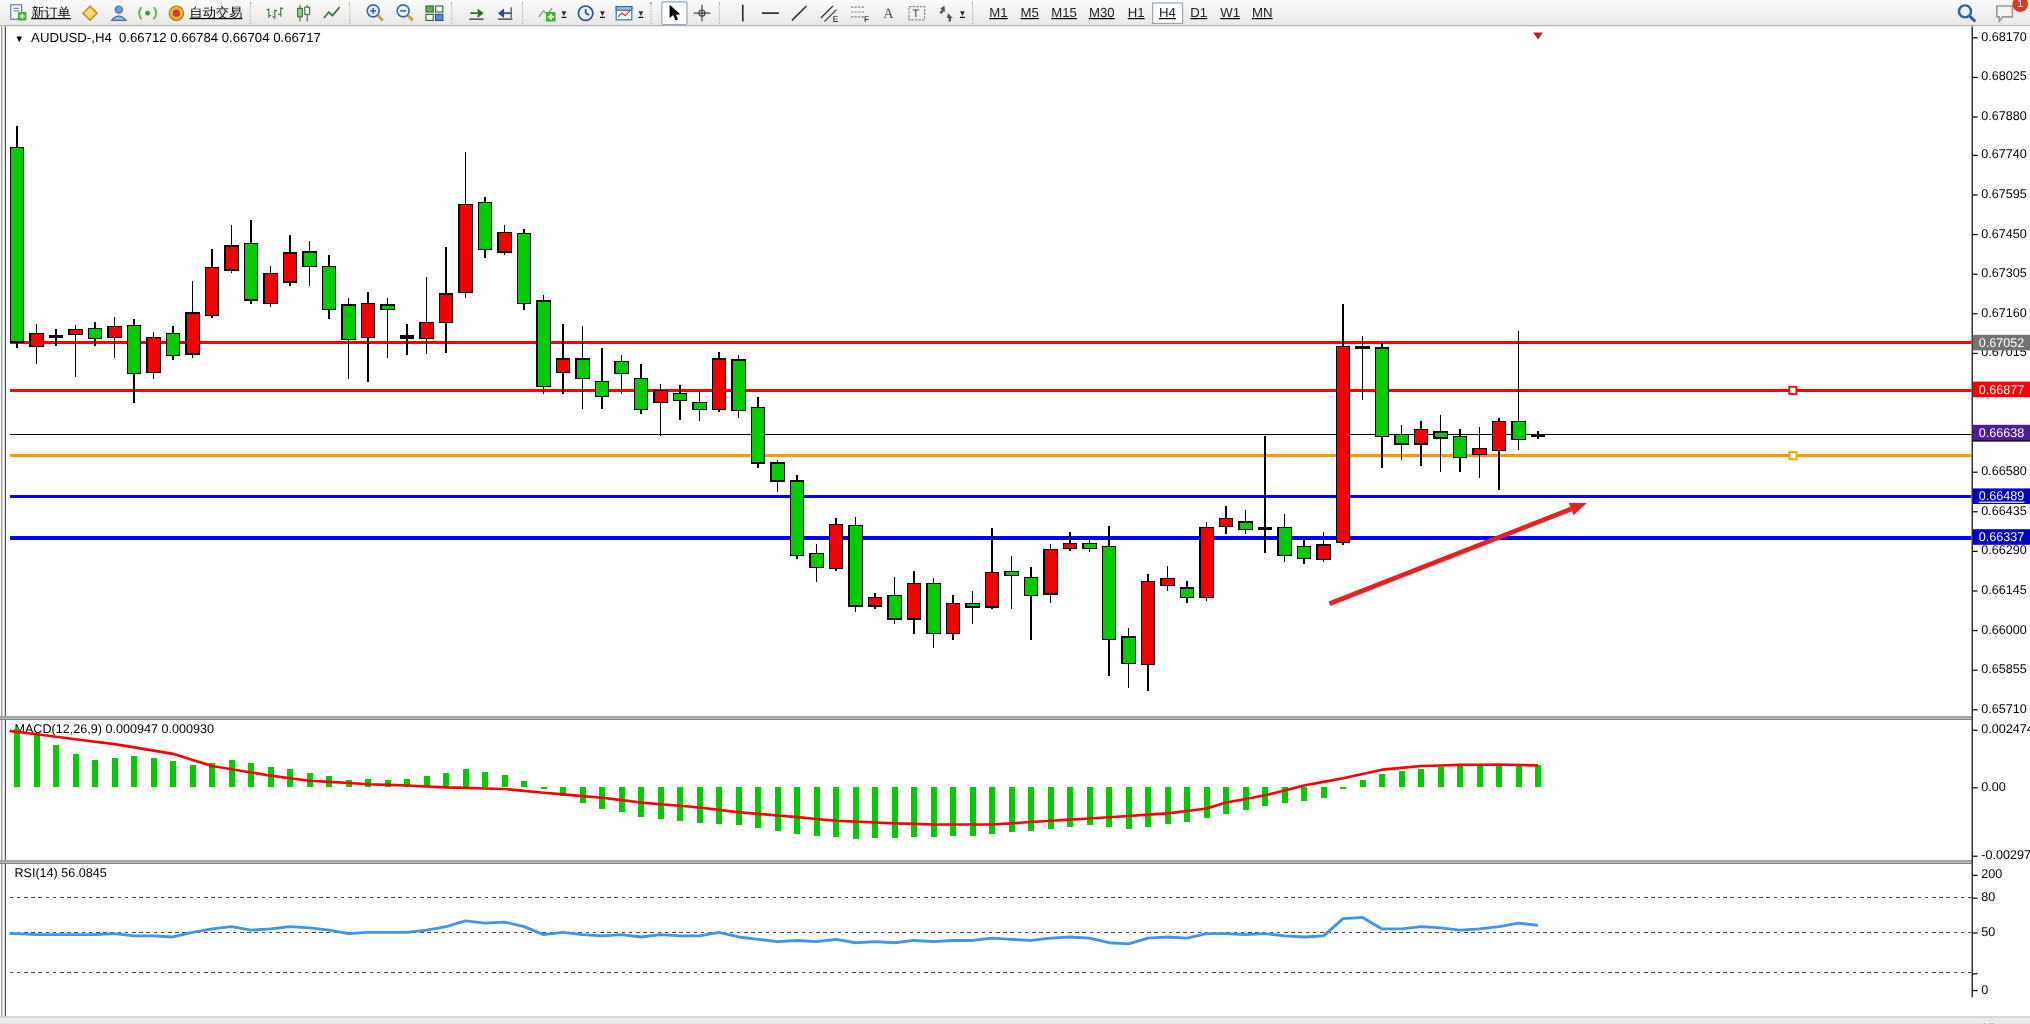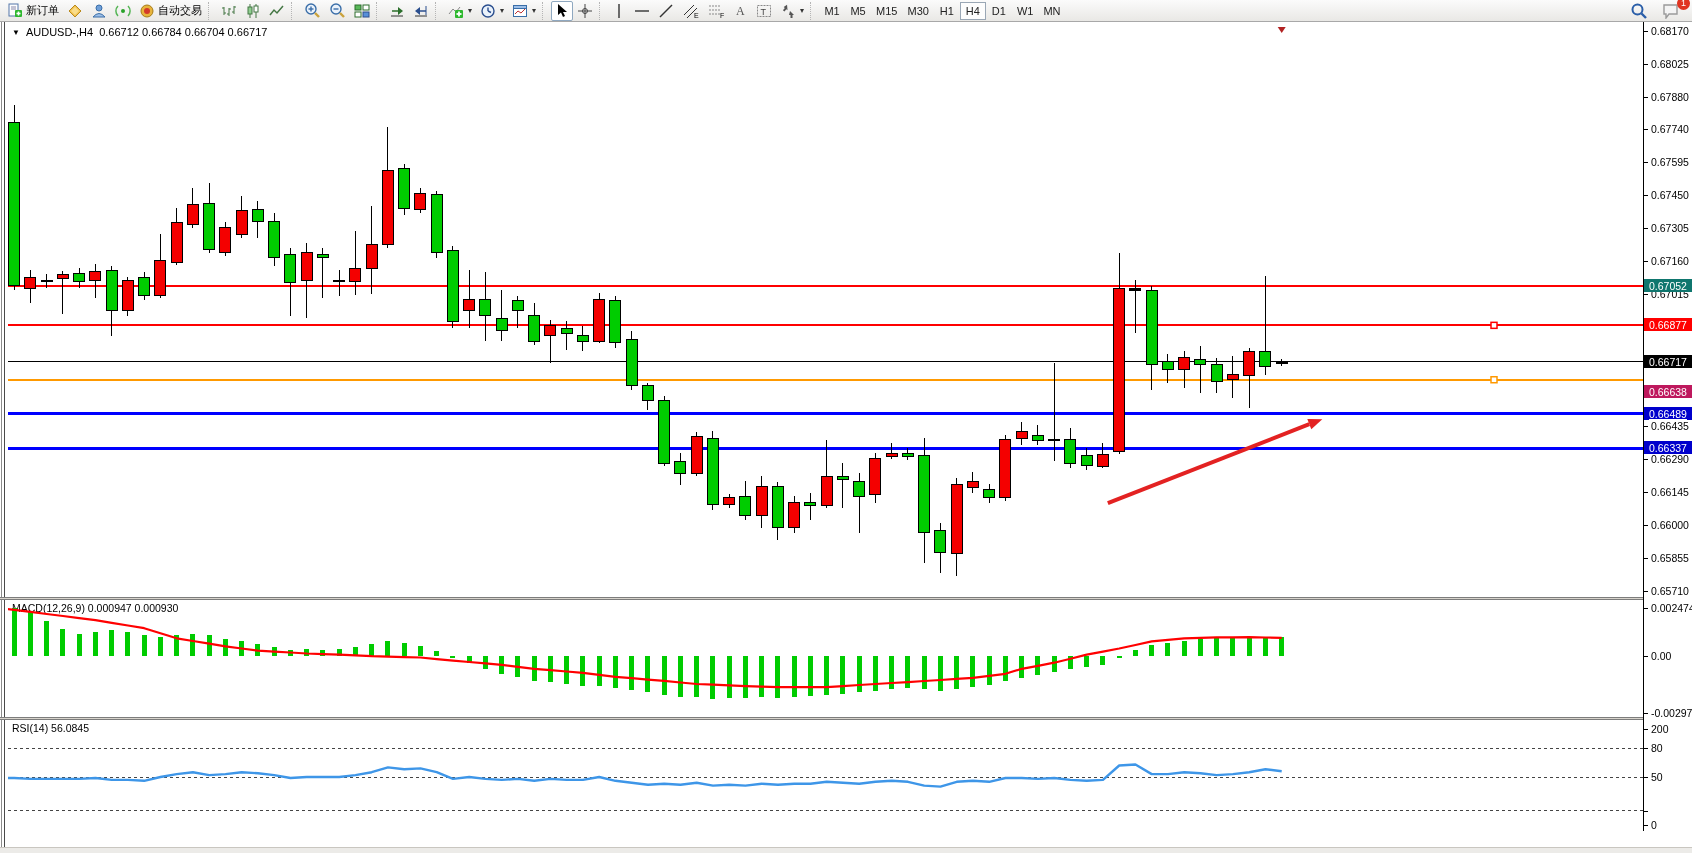--- a/index.html
+++ b/index.html
@@ -2,21 +2,21 @@
 <html><head>
 <meta charset="utf-8">
 <style>
   html,body{margin:0;padding:0;background:#d4d0c8;}
   *{box-sizing:border-box;}
   .app{position:relative;width:1692px;height:853px;background:#f0efed;overflow:hidden;
        font-family:"Liberation Sans","DejaVu Sans",sans-serif;font-size:11px;color:#000;}
   
   .toolbar{position:absolute;left:0;top:0;width:1692px;height:22px;
            background:linear-gradient(#fbfbfb,#e9e8e5);border-bottom:1px solid #a8a8a8;
-           display:flex;align-items:center;padding-left:3px;}
+           display:flex;align-items:center;padding-left:3px;text-decoration:underline;}
   .tb{height:20px;display:flex;align-items:center;justify-content:center;gap:3px;
       padding:0 3px;border:1px solid transparent;border-radius:2px;white-space:nowrap;}
   .tb.active{background:#fff;border:1px solid #8fa8c0;}
   .tb svg{display:block;}
   .caret{font-size:8px;color:#333;margin-left:1px;}
   .sep{width:6px;height:18px;border-left:1px dotted #b5b5b5;margin:0 3px 0 2px;}
   .tf-group{display:flex;align-items:center;}
   .tf{height:18px;min-width:26px;display:flex;align-items:center;justify-content:center;
       font-size:11px;color:#222;border:1px solid transparent;padding:0 4px;}
   .tf.active{background:#fdfdfd;border:1px solid #9aa7b5;}
@@ -604,24 +604,24 @@
         <div class="ytick" style="top: 707px;"></div>
         <div class="ylab" style="top: 701px;">200</div>
         <div class="ytick" style="top: 726px;"></div>
         <div class="ylab" style="top: 720px;">80</div>
         <div class="ytick" style="top: 755px;"></div>
         <div class="ylab" style="top: 749px;">50</div>
         <div class="ytick" style="top: 789px;"></div>
         <div class="ylab" style="top: 829px;">15</div>
         <div class="ytick" style="top: 803px;"></div>
         <div class="ylab" style="top: 797px;">0</div>
-        <div class="pbox" style="top: 257px; background: #0f766e;">0.67052</div>
+        <div class="pbox" style="top: 257px; background: #737373;">0.67052</div>
         <div class="pbox" style="top: 296px; background: rgb(255, 0, 0);">0.66877</div>
         <div class="pbox" style="top: 333px; background: rgb(0, 0, 0);">0.66717</div>
-        <div class="pbox" style="top: 363px; background: #be185d;">0.66638</div>
+        <div class="pbox" style="top: 332px; background: #4c1d95;">0.66638</div>
         <div class="pbox" style="top: 385px; background: rgb(0, 0, 204); text-decoration: underline;">0.66489</div>
         <div class="pbox" style="top: 419px; background: rgb(0, 0, 204);">0.66337</div>
       </div>
 
   </div>
 
   <div class="statusband"></div>
 </div>
 
 </body></html>

